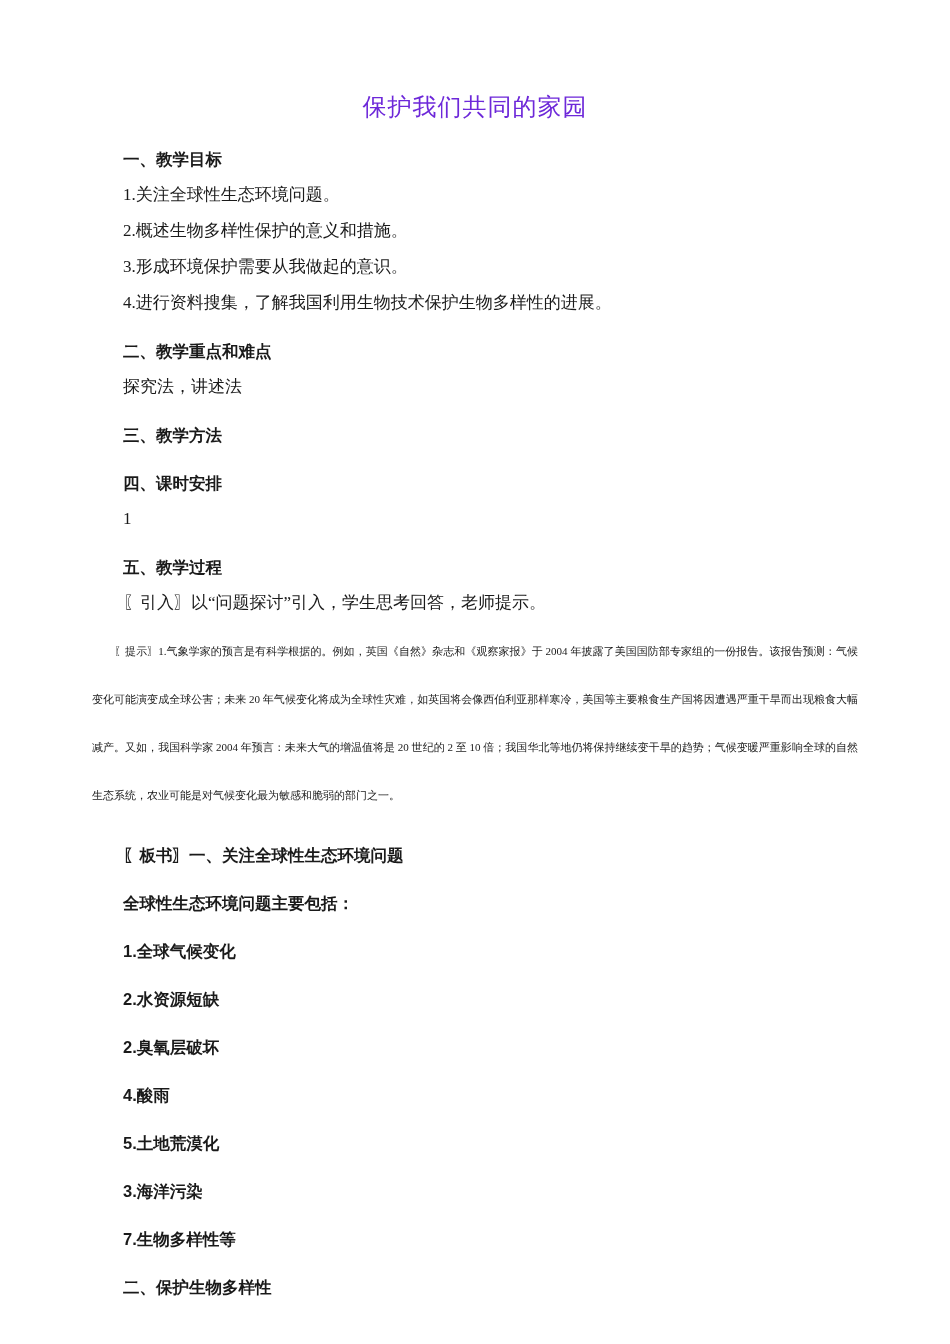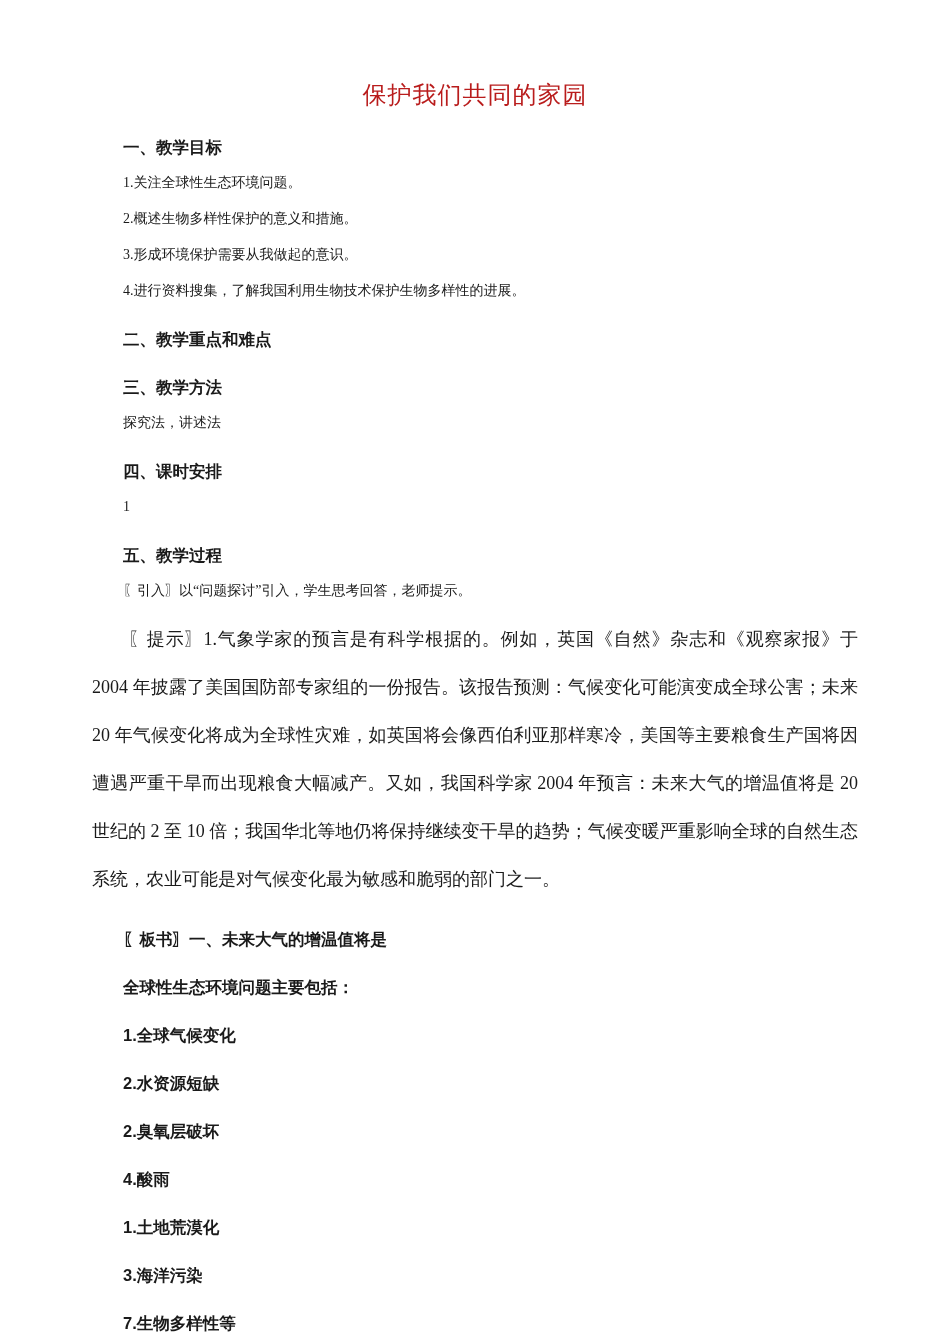--- a/index.html
+++ b/index.html
@@ -22,75 +22,75 @@
   .title {
     font-size: 24px;
     font-weight: 400;
     text-align: center;
     margin: 0 0 14px 0;
     color: #953734;
     letter-spacing: 1px;
     line-height: 31px;
   }
   .blk {
-    font-size: 14px;
+    font-size: 17px;
     line-height: 24px;
     margin: 0 0 12px 0;
     padding-left: 31px;
     font-weight: 400;
   }
   .bold {
     font-weight: 700;
     font-family: "Liberation Sans", "DejaVu Sans", sans-serif;
     font-size: 16.5px;
     margin-top: 24px;
   }
   .para {
-    font-size: 18px;
+    font-size: 11px;
     line-height: 48px;
     margin: 0 0 8px 0;
     padding-left: 0;
     text-indent: 2em;
     text-align: justify;
   }
 </style>
 </head>
 <body>
 
 <div class="page" style="background: rgb(255, 255, 255);">
 
-  <h1 class="title" style="color: #b91c1c;">保护我们共同的家园</h1>
+  <h1 class="title" style="color: #6d28d9; margin-top: 12px;">保护我们共同的家园</h1>
 
   <div>
 
     <p class="blk bold">一、教学目标</p>
     <p class="blk">1.关注全球性生态环境问题。</p>
     <p class="blk">2.概述生物多样性保护的意义和措施。</p>
     <p class="blk">3.形成环境保护需要从我做起的意识。</p>
     <p class="blk">4.进行资料搜集，了解我国利用生物技术保护生物多样性的进展。</p>
 
     <p class="blk bold">二、教学重点和难点</p>
 
+    <p class="blk">探究法，讲述法</p>
     <p class="blk bold">三、教学方法</p>
-    <p class="blk">探究法，讲述法</p>
 
     <p class="blk bold">四、课时安排</p>
     <p class="blk">1</p>
 
     <p class="blk bold">五、教学过程</p>
     <p class="blk">〖引入〗以“问题探讨”引入，学生思考回答，老师提示。</p>
 
     <p class="para">〖提示〗1.气象学家的预言是有科学根据的。例如，英国《自然》杂志和《观察家报》于 2004 年披露了美国国防部专家组的一份报告。该报告预测：气候变化可能演变成全球公害；未来 20 年气候变化将成为全球性灾难，如英国将会像西伯利亚那样寒冷，美国等主要粮食生产国将因遭遇严重干旱而出现粮食大幅减产。又如，我国科学家 2004 年预言：未来大气的增温值将是 20 世纪的 2 至 10 倍；我国华北等地仍将保持继续变干旱的趋势；气候变暖严重影响全球的自然生态系统，农业可能是对气候变化最为敏感和脆弱的部门之一。</p>
 
-    <p class="blk bold">〖板书〗一、未来大气的增温值将是</p>
+    <p class="blk bold">〖板书〗一、关注全球性生态环境问题</p>
     <p class="blk bold">全球性生态环境问题主要包括：</p>
     <p class="blk bold">1.全球气候变化</p>
     <p class="blk bold">2.水资源短缺</p>
     <p class="blk bold">2.臭氧层破坏</p>
     <p class="blk bold">4.酸雨</p>
-    <p class="blk bold">1.土地荒漠化</p>
+    <p class="blk bold">5.土地荒漠化</p>
     <p class="blk bold">3.海洋污染</p>
     <p class="blk bold">7.生物多样性等</p>
 
     <p class="blk bold">二、保护生物多样性</p>
 
   </div>
 </div>
 
 </body></html>

